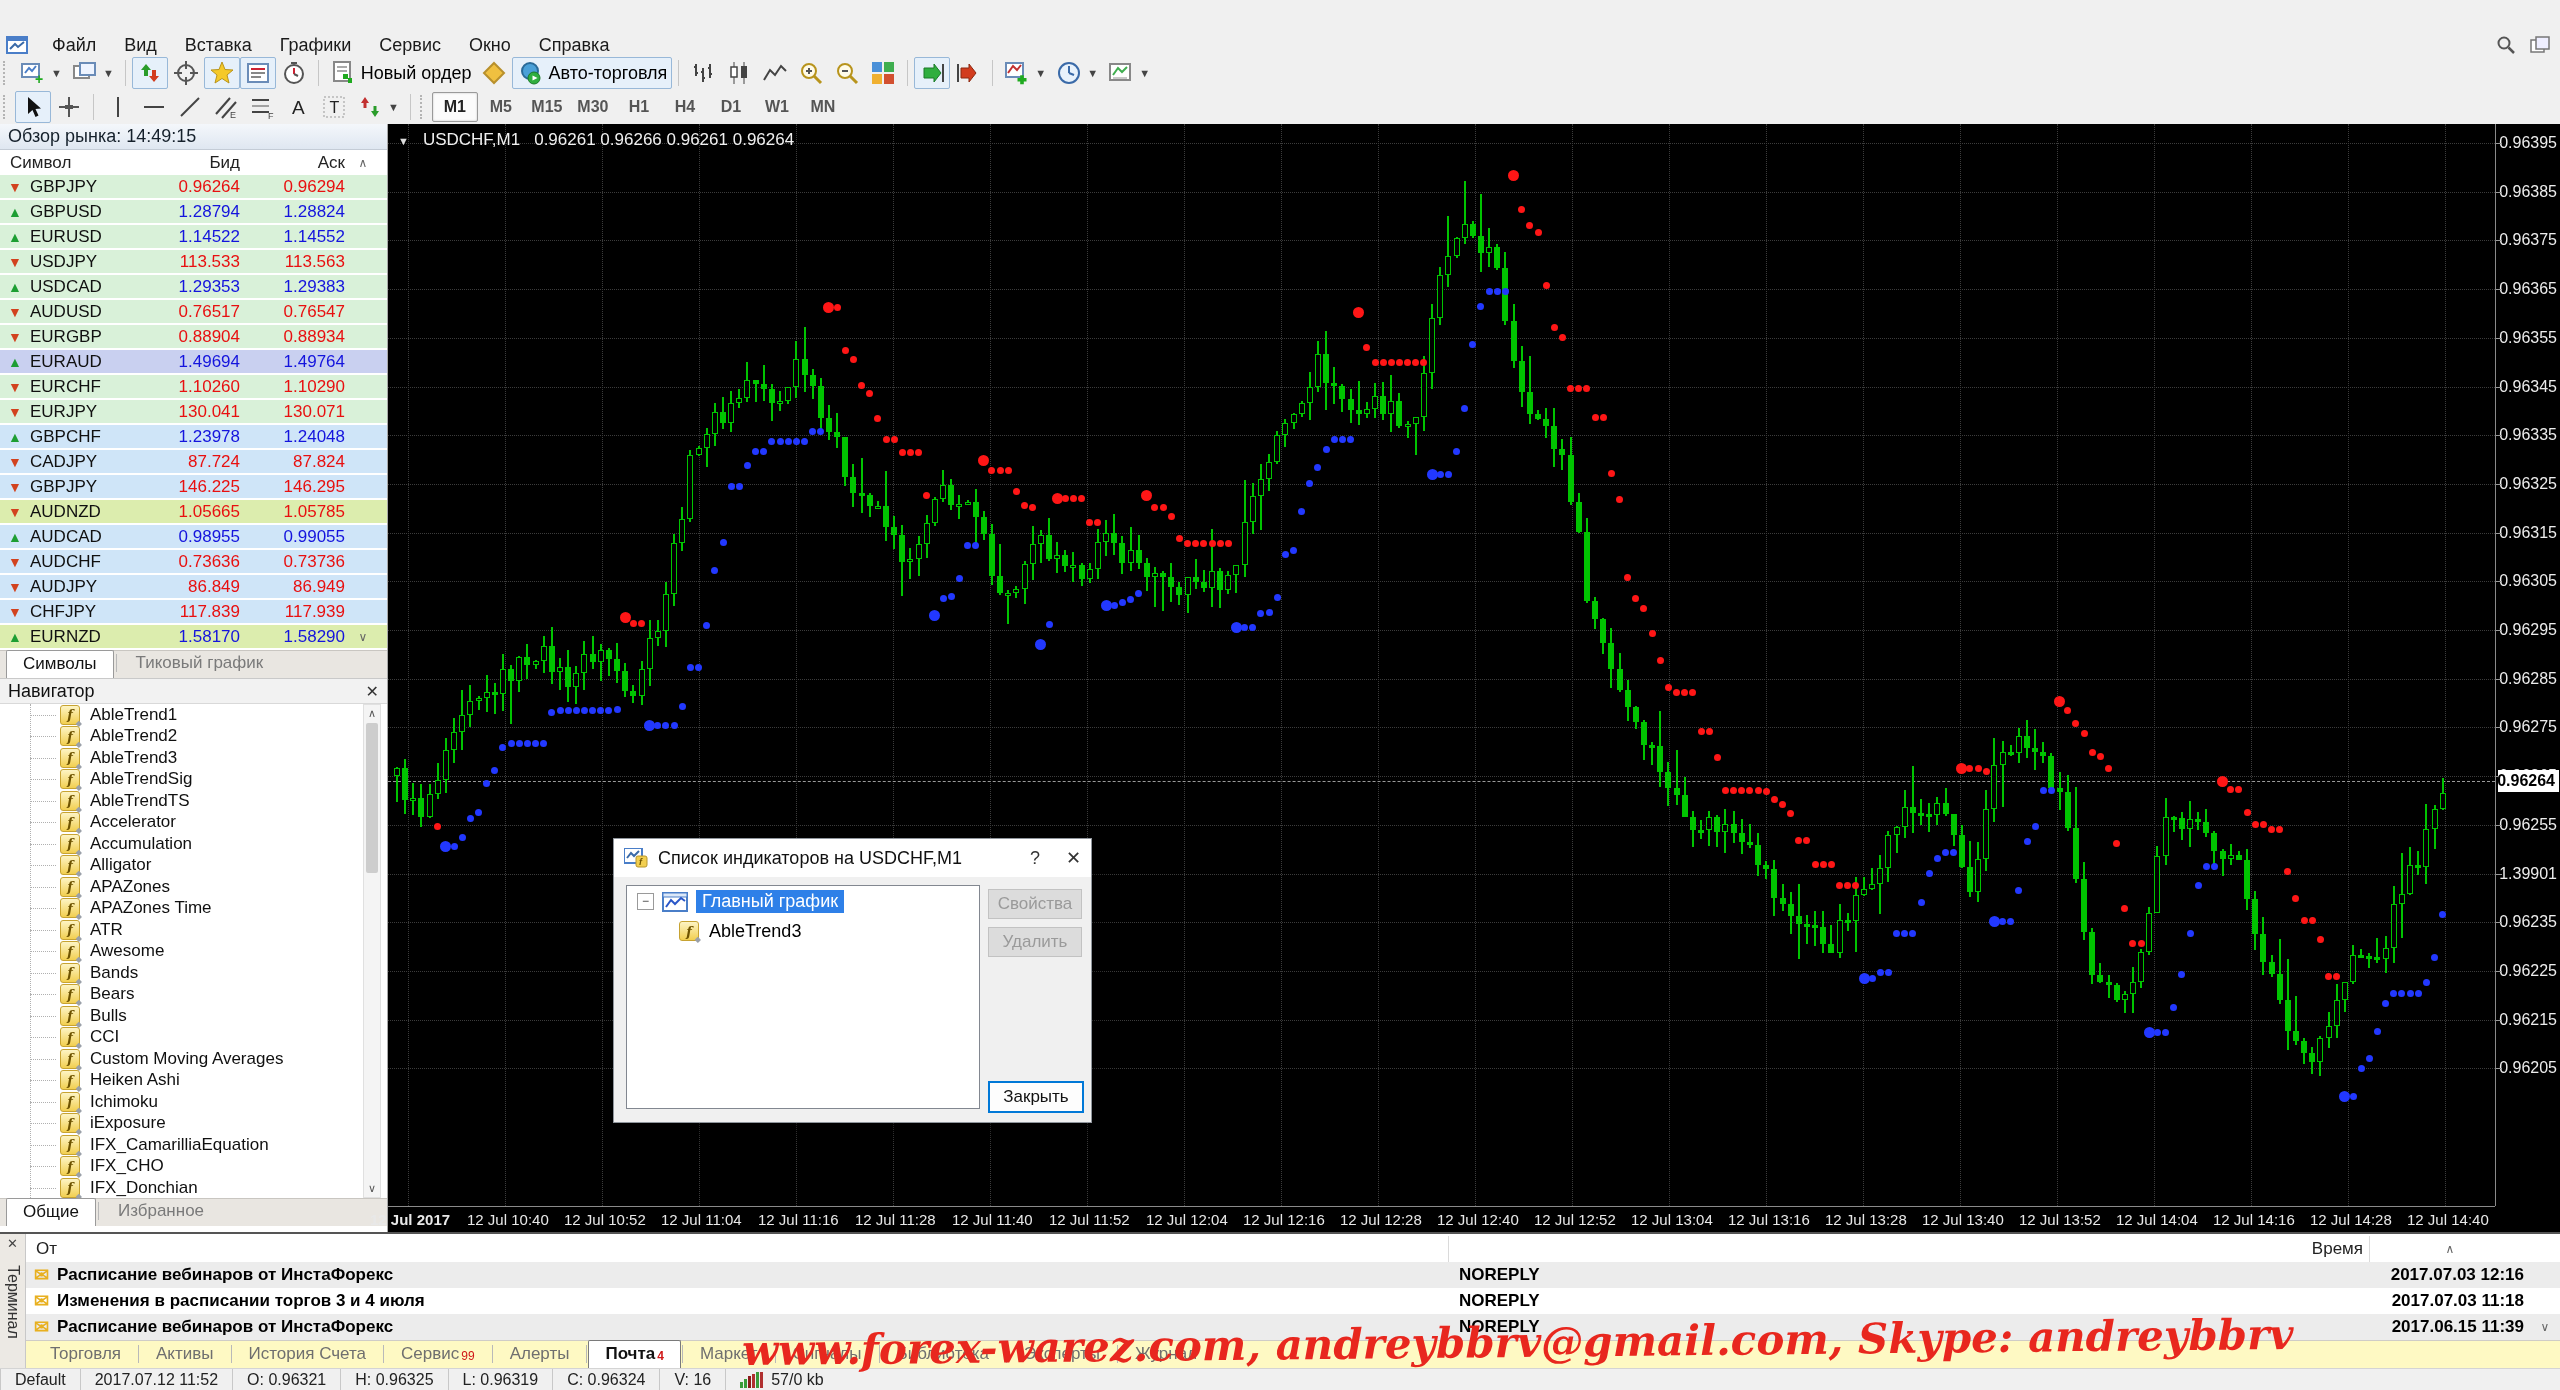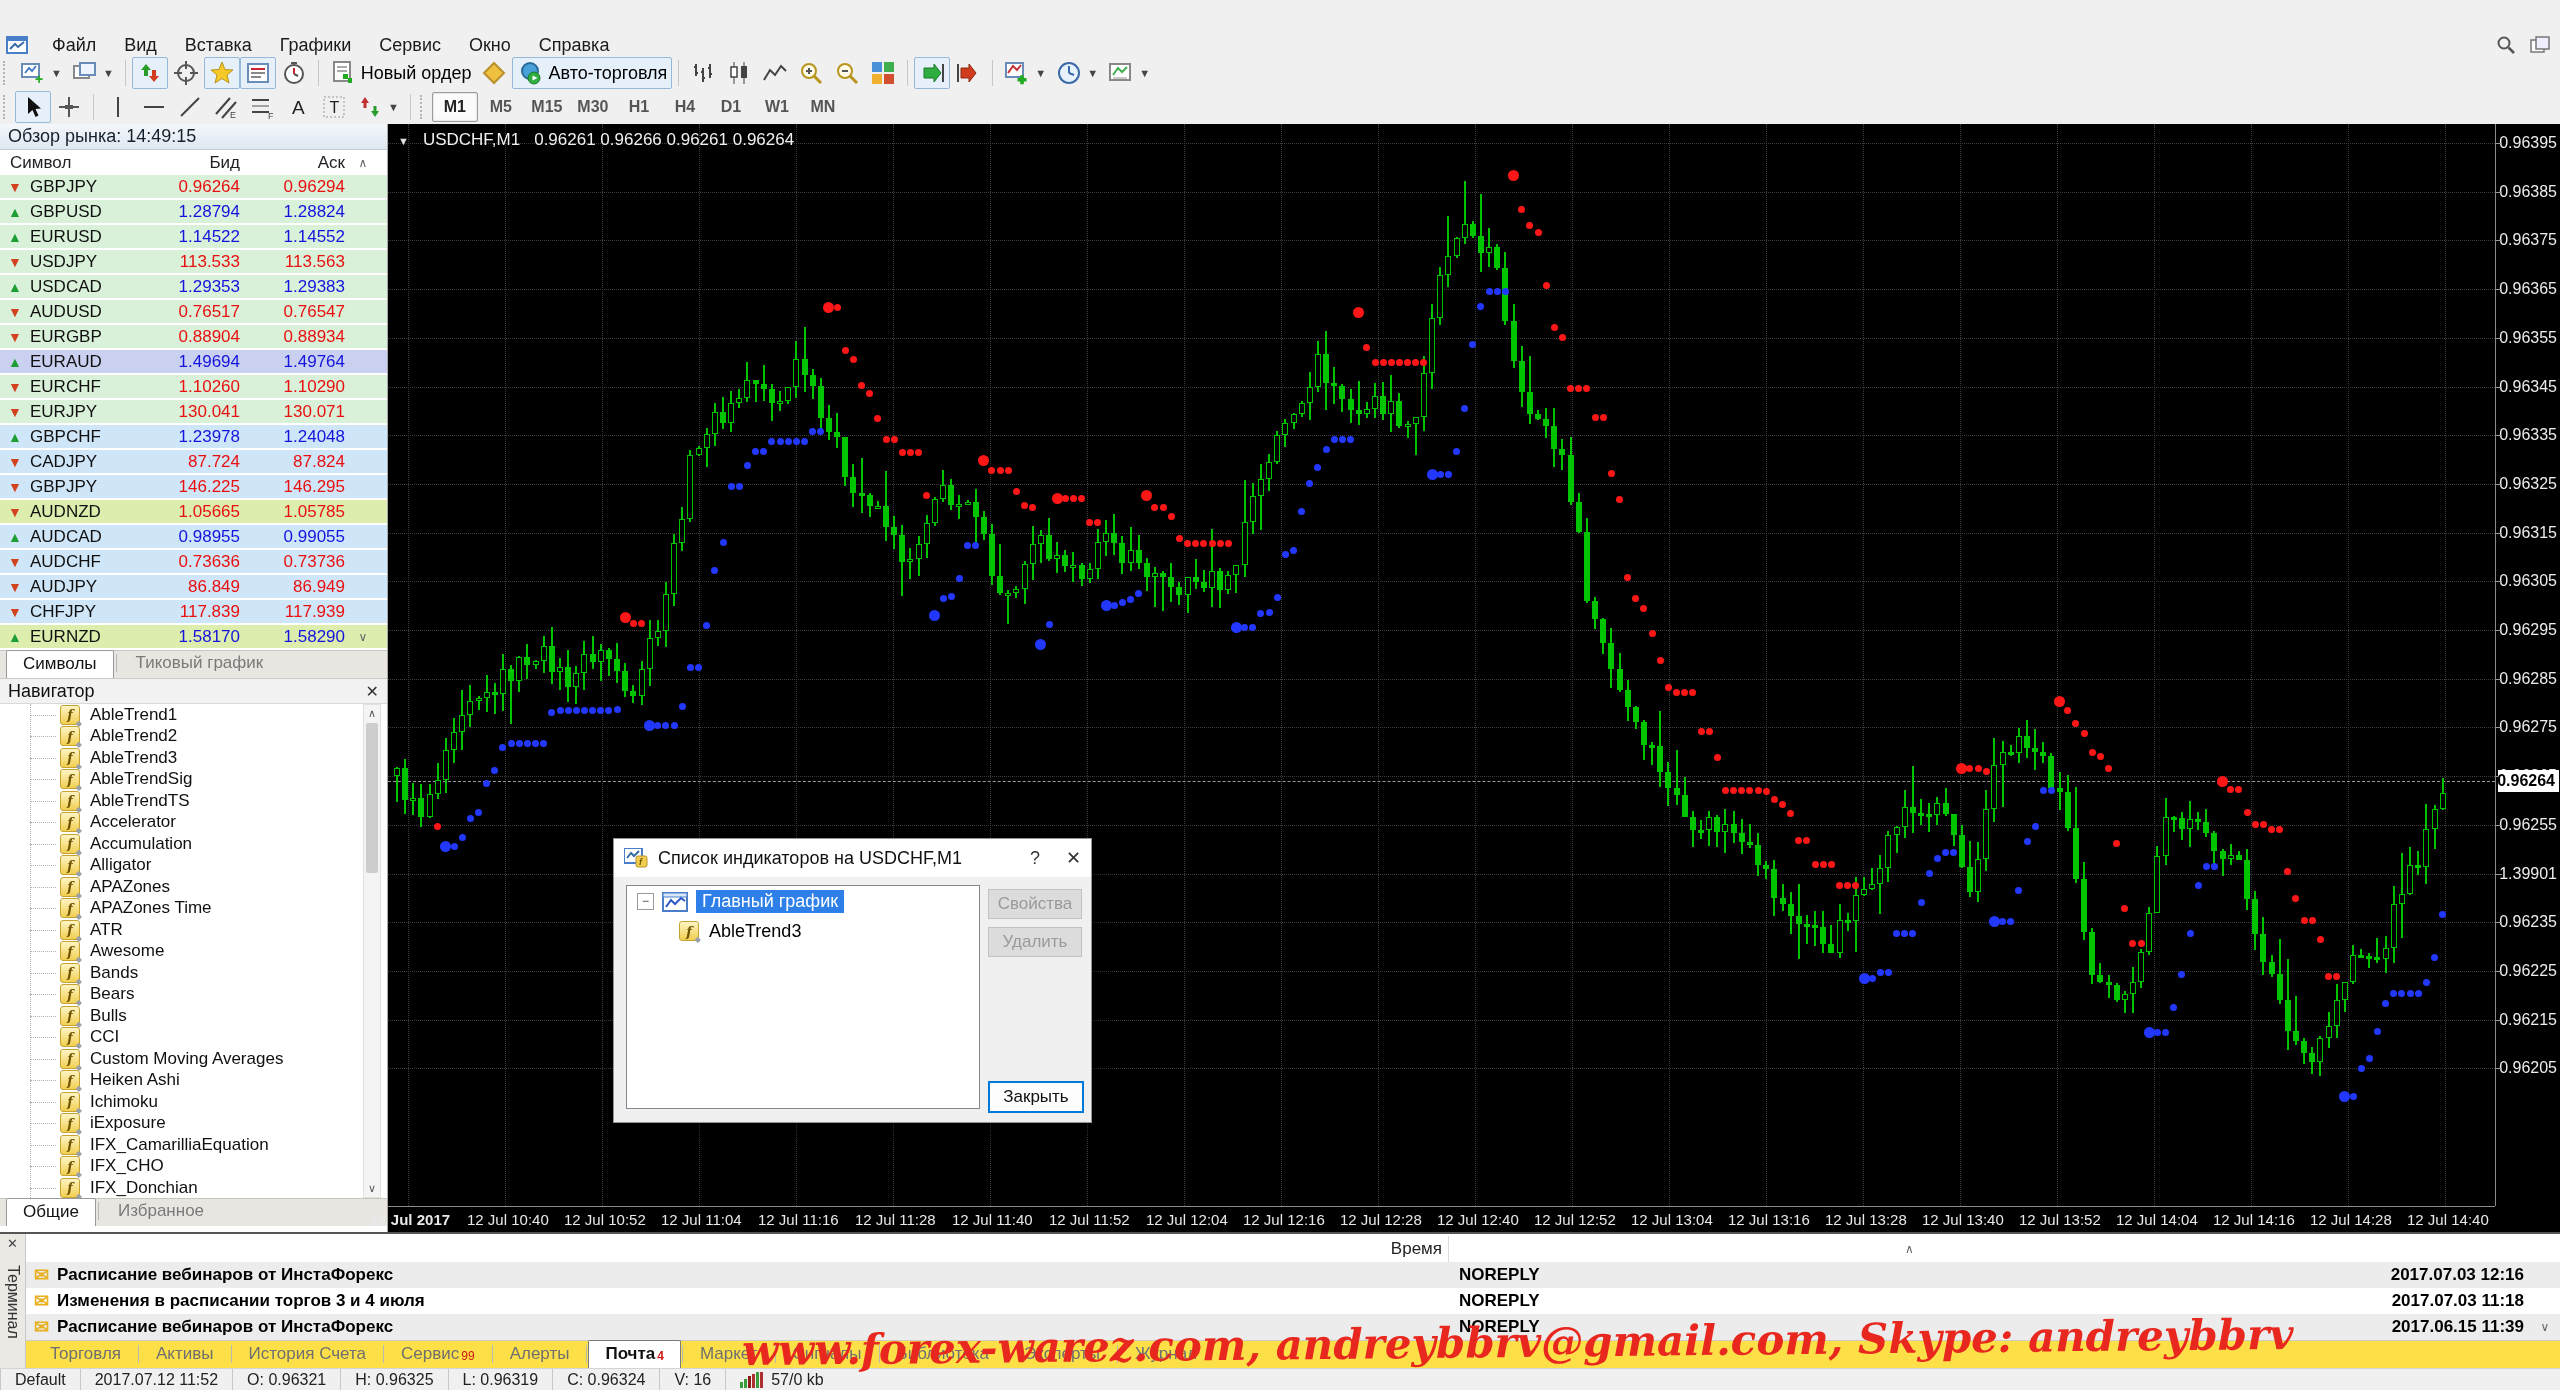--- a/index.html
+++ b/index.html
@@ -132,21 +132,21 @@
              display:grid;grid-template-columns:1423px 921px 160px 30px;align-items:center;font-size:17px;color:#222;}
   .term-head .col{border-right:1px solid #dadada;height:100%;display:flex;align-items:center;padding-left:10px;box-sizing:border-box;}
   .term-head .col.right{justify-content:flex-end;padding-right:6px;}
   .term-rows{position:absolute;left:26px;top:28px;width:2534px;}
   .term-row{height:26px;display:grid;grid-template-columns:1423px 921px 160px 30px;align-items:center;font-size:17px;}
   .term-row:nth-child(odd){background:#ececec;}
   .term-row .subj{display:flex;align-items:center;gap:8px;padding-left:8px;font-weight:bold;}
   .term-row .from{font-weight:bold;padding-left:10px;}
   .term-row .time{font-weight:bold;text-align:right;padding-right:6px;}
   .mail-ico{color:#e8b020;font-size:18px;}
-  .term-tabs{position:absolute;left:26px;top:106px;width:2534px;height:28px;background:#fde047;border-top:1px solid #cfccc7;
+  .term-tabs{position:absolute;left:26px;top:106px;width:2534px;height:28px;background:#fef9c3;border-top:1px solid #cfccc7;
              display:flex;align-items:flex-end;padding-left:8px;box-sizing:border-box;}
   .ttab{padding:3px 16px 4px;font-size:17px;color:#6f6f6f;display:flex;align-items:flex-end;gap:2px;}
   .ttab .badge{color:#d01818;font-size:12px;padding-bottom:1px;}
   .ttab.active{background:#fff;color:#111;border:1px solid #7a7a7a;border-bottom:none;border-radius:2px 2px 0 0;font-weight:bold;}
   .ttab-sep{width:1px;height:18px;background:#b9b9b9;margin:0 1px 5px;}
   
   .statusbar{position:absolute;left:0;top:1368px;width:2560px;height:22px;background:#f0f0f0;border-top:1px solid #d4d4d4;
              display:flex;align-items:center;font-size:16px;color:#222;box-sizing:border-box;}
   .sb-help{padding-left:8px;flex:1;}
   .sb-seg{border-left:1px solid #c8c8c8;height:100%;display:flex;align-items:center;padding:0 14px;white-space:nowrap;}
@@ -1669,20 +1669,21 @@
       <div class="dlg-btn default" style="top:242px;">Закрыть</div>
     </div>
   </div>
 
   <div class="terminal">
     <div class="term-side">
       <span class="x">✕</span>
       <span class="vlabel">Терминал</span>
     </div>
     <div class="term-head">
+      <span class="col">От</span>
       <span class="col right">Время</span>
       <span class="mini-scroll">∧</span>
     </div>
     <div class="term-rows" id="term-rows">
         <div class="term-row">
           <span class="subj">
             <span class="mail-ico">✉</span>
             <span>Расписание вебинаров от ИнстаФорекс</span>
           </span>
           <span class="from">NOREPLY</span>

